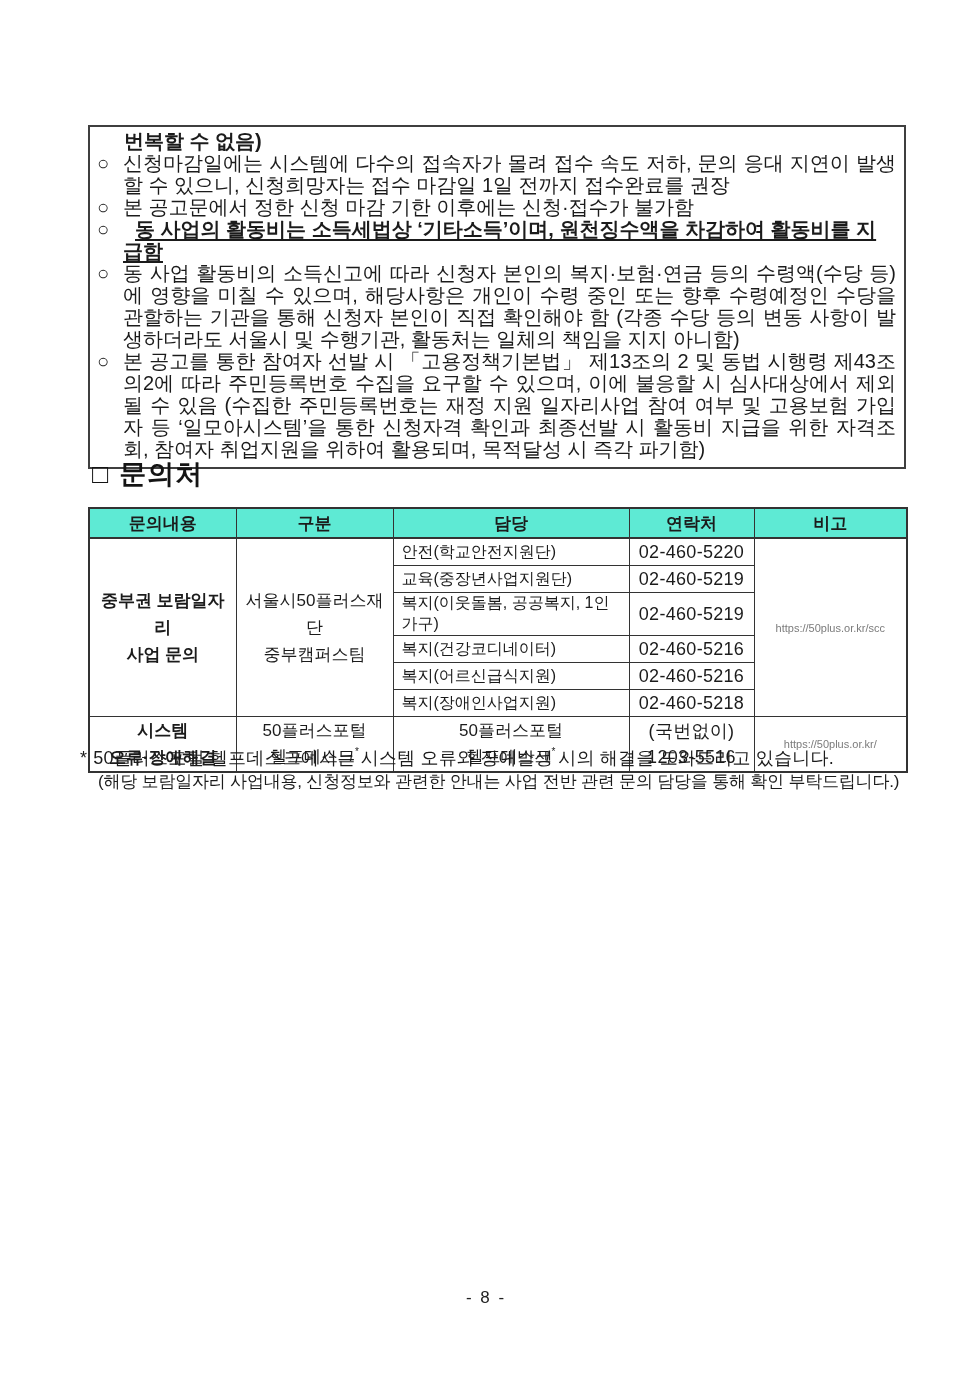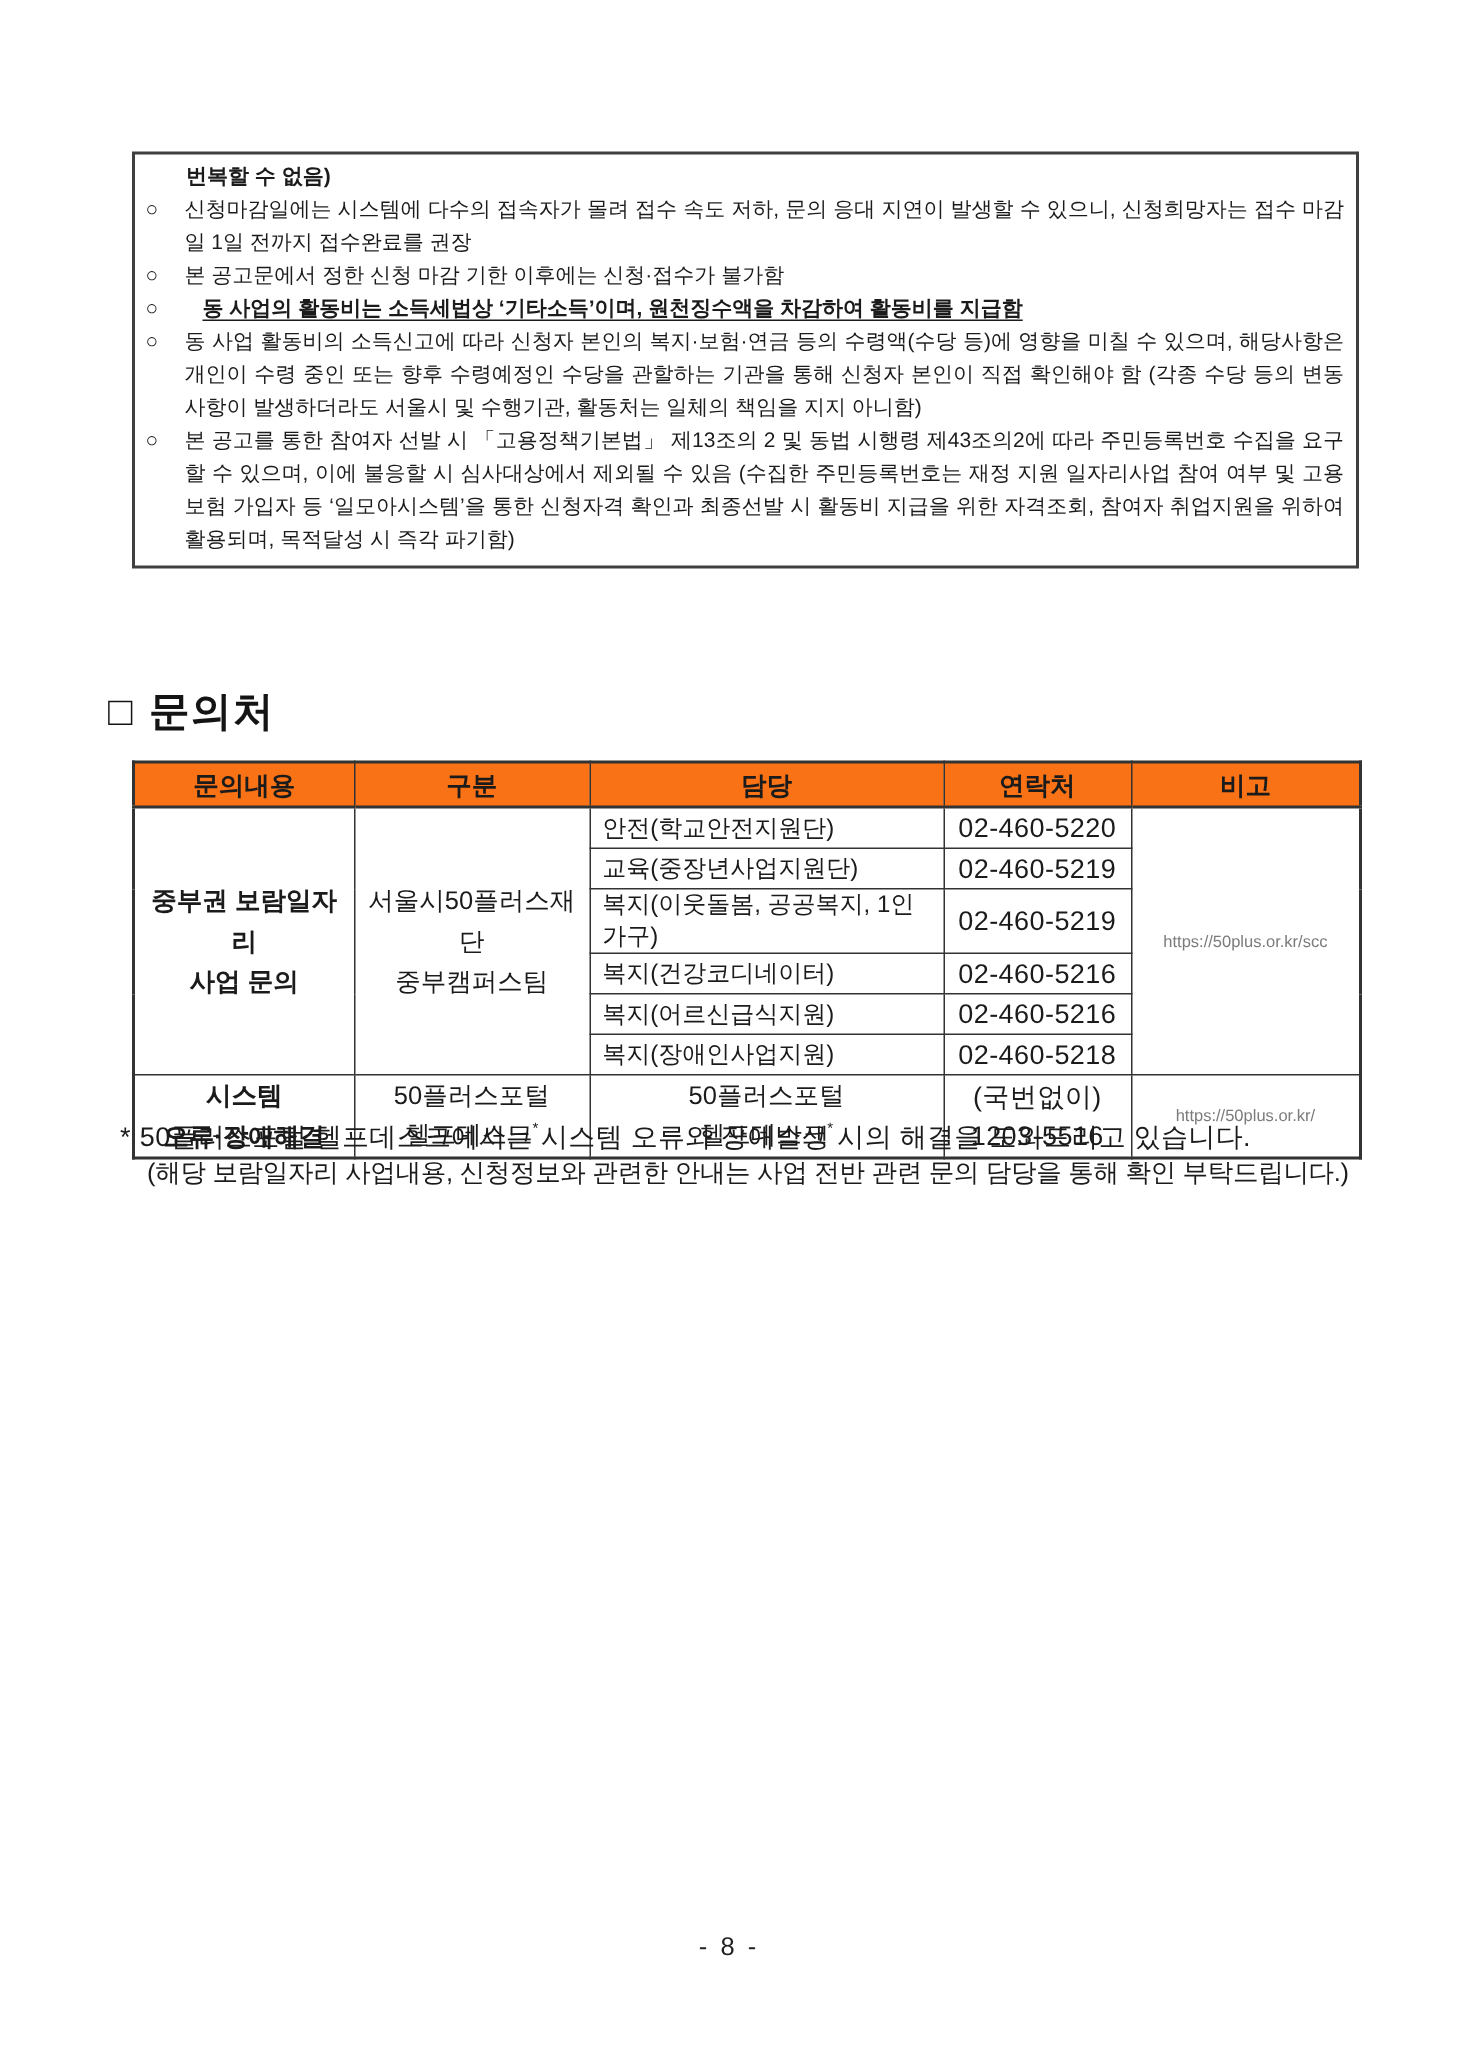--- a/index.html
+++ b/index.html
@@ -3,46 +3,46 @@
 <meta charset="utf-8">
 <style>
   html,body{margin:0;padding:0;background:#fff;}
   .page{
     position:relative;width:972px;height:1375px;background:#ffffff;
     color:#1b1b1b;font-family:"Liberation Sans","DejaVu Sans",sans-serif;
     overflow:hidden;
   }
   
   .notice-box{
-    position:absolute;left:88px;top:101px;width:818px;box-sizing:border-box;
+    position:absolute;left:88px;top:125px;width:818px;box-sizing:border-box;
     border:2px solid #3f3f3f;padding:3px 8px 7px 6px;
-    font-size:14px;line-height:22px;
+    font-size:20px;line-height:22px;
   }
   .intro-line{font-weight:700;padding-left:28px;}
   .bullet{position:relative;padding-left:27px;text-align:justify;}
   .bullet .marker{position:absolute;left:1px;top:0;}
   .bullet.emph{text-align:left;}
   .bullet.emph .marker{font-weight:700;}
   .bullet.emph .btext{font-weight:700;text-decoration:underline;text-underline-offset:3px;margin-left:12px;}
   .note{text-align:left;}
   
   .section-heading{
-    position:absolute;left:72px;top:456px;font-size:27px;font-weight:700;color:#141414;
+    position:absolute;left:92px;top:456px;font-size:27px;font-weight:700;color:#141414;
     letter-spacing:1px;
   }
   .section-heading .sq{font-weight:400;margin-right:10px;}
   
   .contact-table{
     position:absolute;left:88px;top:507px;width:818px;
     border-collapse:collapse;table-layout:fixed;
     border:2px solid #333;font-size:17px;color:#1b1b1b;
   }
   .contact-table th,.contact-table td{border:1px solid #333;padding:0 4px;box-sizing:border-box;}
   .contact-table th{
-    background:#f97316;height:30px;font-weight:700;font-size:17px;text-align:center;
+    background:#5eead4;height:30px;font-weight:700;font-size:17px;text-align:center;
     border-bottom:2px solid #333;
   }
   .contact-table td{height:24px;text-align:center;}
   td.grp{font-weight:700;white-space:pre-line;line-height:27px;}
   td.org{white-space:pre-line;line-height:27px;}
   td.dept{text-align:left;padding-left:8px;font-size:16px;}
   td.phone{font-size:18px;letter-spacing:0.3px;white-space:pre-line;line-height:26px;}
   td.url{font-size:11px;color:#7b7b7b;padding:0 2px;}
   tr.last-row td{height:52px;}
   .helpdesk-lines{line-height:26px;}

